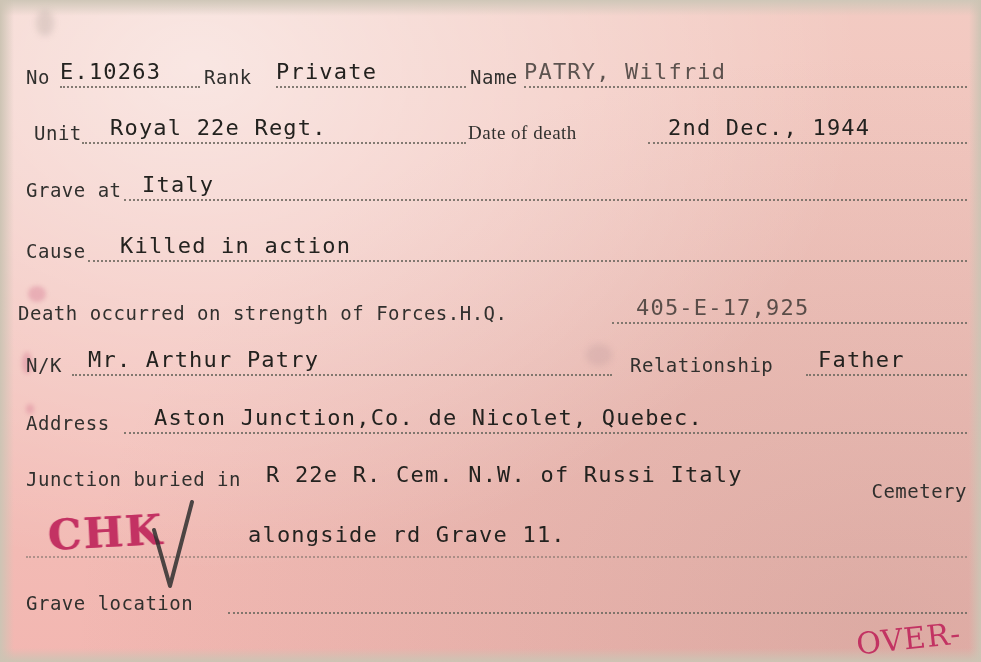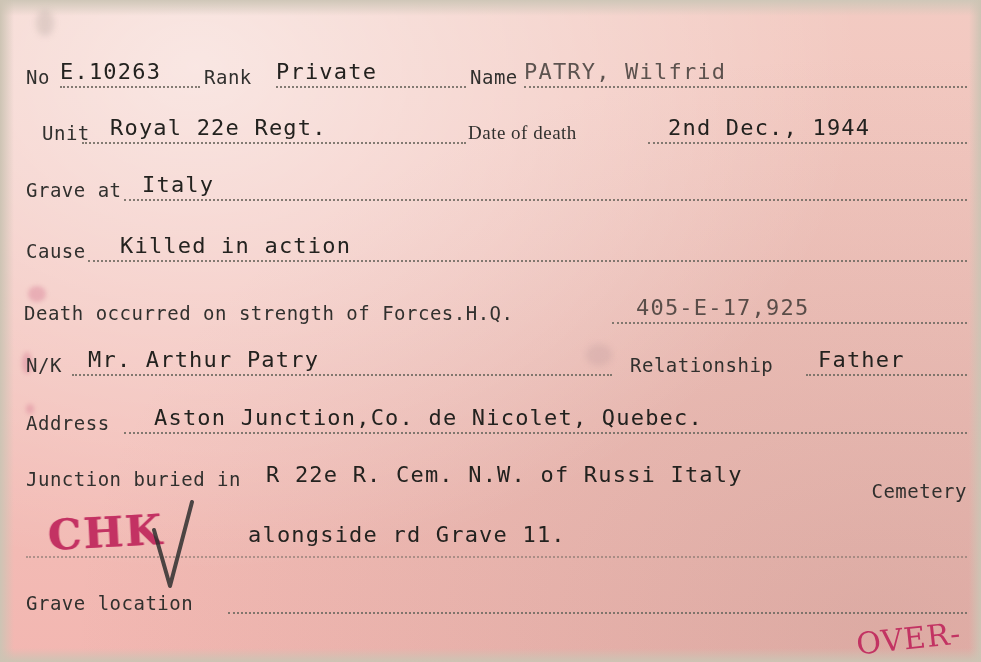--- a/index.html
+++ b/index.html
@@ -163,21 +163,21 @@
       <span class="lbl" style="left:204px;">Rank</span>
       <span class="typed" style="left:276px;">Private</span>
       <span class="dots" style="left:276px; width:190px;"></span>
 
       <span class="lbl" style="left:470px;">Name</span>
       <span class="typed faint" style="left:524px;">PATRY, Wilfrid</span>
       <span class="dots" style="left:524px; right:14px;"></span>
     </div>
 
     <div class="row" style="top:108px;">
-      <span class="lbl" style="left:42px;text-align:center;">Unit</span>
+      <span class="lbl" style="left:34px;text-align:center;">Unit</span>
       <span class="typed" style="left:110px;">Royal 22e Regt.</span>
       <span class="dots" style="left:82px; width:384px;"></span>
 
       <span class="lbl" style="left:468px;font-family:Liberation Serif, serif;">Date of death</span>
       <span class="typed" style="left:668px;">2nd Dec., 1944</span>
       <span class="dots" style="left:648px; right:14px;"></span>
     </div>
 
     <div class="row" style="top:165px;">
       <span class="lbl" style="left:26px;">Grave at</span>
@@ -185,21 +185,21 @@
       <span class="dots" style="left:124px; right:14px;"></span>
     </div>
 
     <div class="row" style="top:226px;">
       <span class="lbl" style="left:26px;">Cause</span>
       <span class="typed" style="left:120px;">Killed in action</span>
       <span class="dots" style="left:88px; right:14px;"></span>
     </div>
 
     <div class="row" style="top:288px;">
-      <span class="lbl" style="left:24px;">Death occurred on strength of Forces.H.Q.</span>
+      <span class="lbl" style="left:18px;">Death occurred on strength of Forces.H.Q.</span>
       <span class="typed faint" style="left:636px;">405-E-17,925</span>
       <span class="dots" style="left:612px; right:14px;"></span>
     </div>
 
     <div class="row" style="top:340px;">
       <span class="lbl" style="left:26px;">N/K</span>
       <span class="typed" style="left:88px;">Mr. Arthur Patry</span>
       <span class="dots" style="left:72px; width:540px;"></span>
 
       <span class="lbl" style="left:630px;">Relationship</span>

